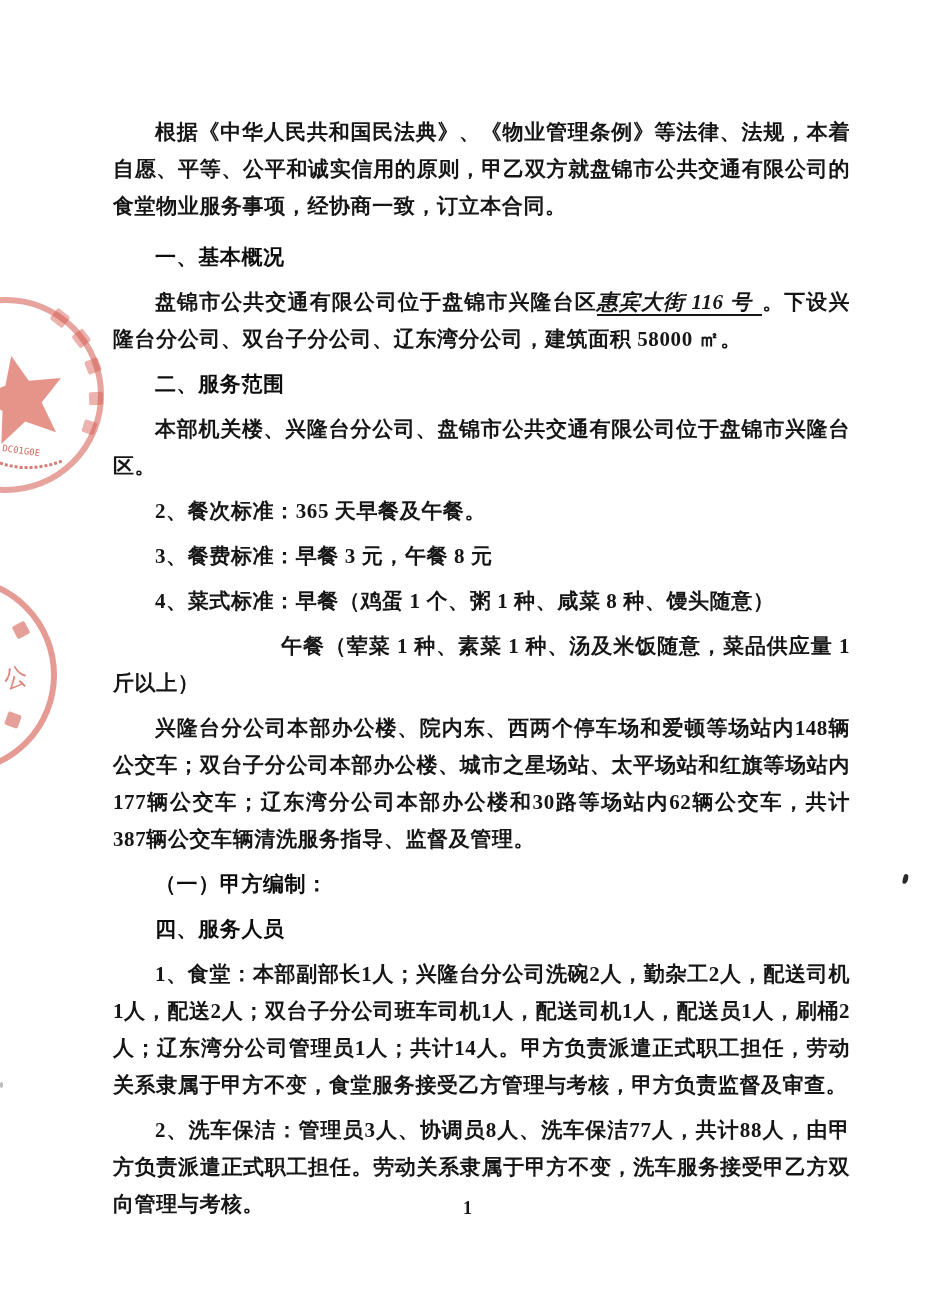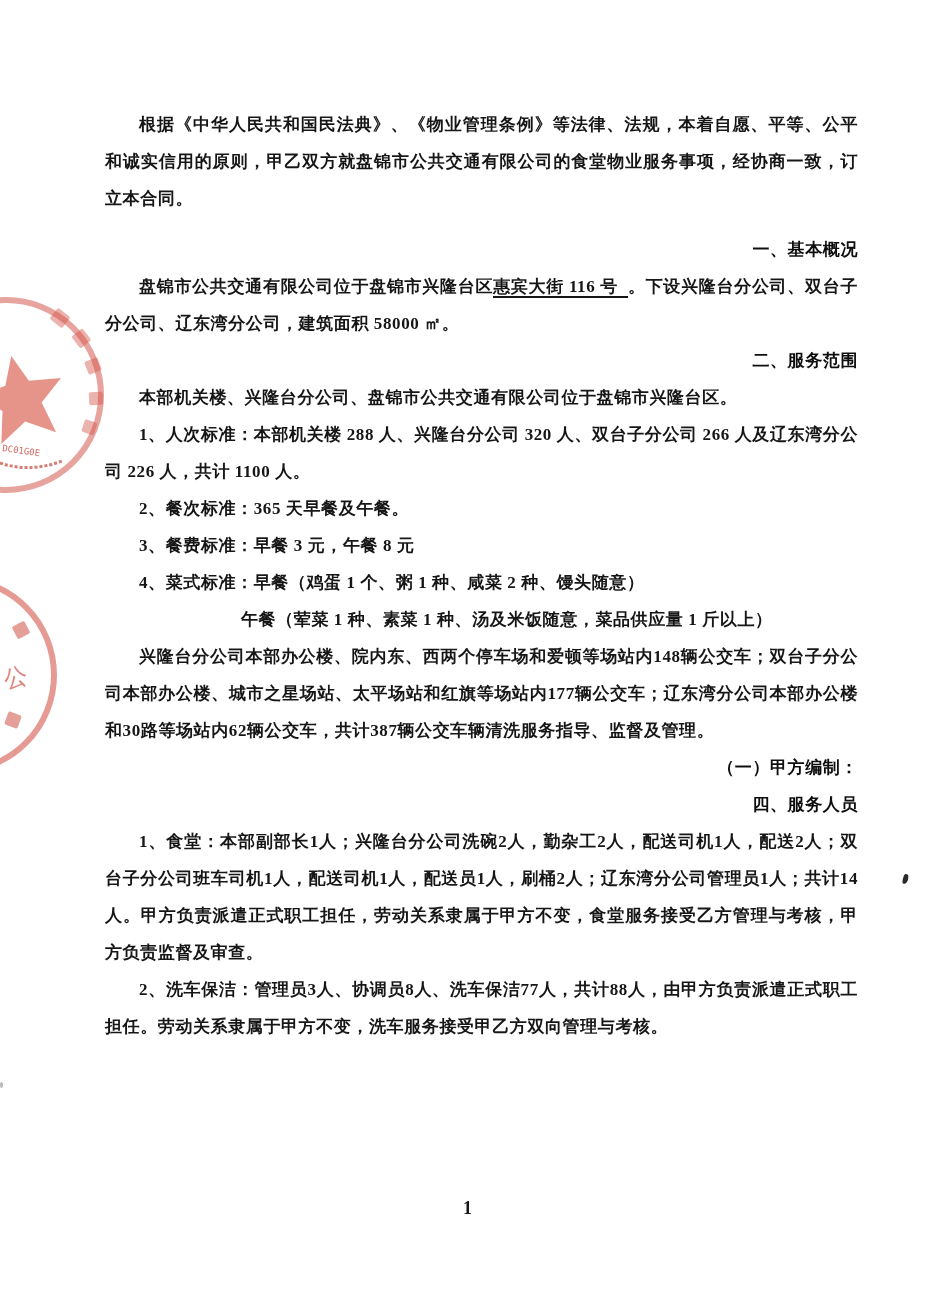--- a/index.html
+++ b/index.html
@@ -10,43 +10,44 @@
     background:#ffffff;
     overflow:hidden;
     font-family:"Liberation Serif","DejaVu Serif",serif;
     color:#161616;
   }
   .content{
     position:absolute;
     left:105px; right:78px; top:106px;
   }
   .content p, .content h3{
-    margin:0;
-    font-size:17px;
+    margin:8px;
+    font-size:21px;
     line-height:37px;
     text-align:justify;
     text-indent:2em;
     letter-spacing:0.6px;
     font-weight:600;
   }
   .content h3{
     font-weight:800;
-    text-align:right;
+    text-align:left;
     color:#0d0d0d;
   }
   .h-sec1{margin-top:14px !important;}
   .cont-indent{
     text-indent:8em !important;
     text-align:left;
   }
   .u-address{
     text-decoration:none;
     border-bottom:2px solid #161616;
     padding-right:10px;
     font-weight:700;
+    font-style:italic;
   }
   .footer-pagenum{
     position:absolute;
     left:0; right:0;
     top:1198px;
     text-align:center;
     font-size:18px;
     font-weight:700;
     letter-spacing:1px;
   }
@@ -109,24 +110,23 @@
 
   <main class="content">
     <p>根据《中华人民共和国民法典》、《物业管理条例》等法律、法规，本着自愿、平等、公平和诚实信用的原则，甲乙双方就盘锦市公共交通有限公司的食堂物业服务事项，经协商一致，订立本合同。</p>
 
     <h3 class="h-sec1">一、基本概况</h3>
     <p><span>盘锦市公共交通有限公司位于盘锦市兴隆台区</span><span class="u-address">惠宾大街 116 号</span><span>。下设兴隆台分公司、双台子分公司、辽东湾分公司，建筑面积 58000 ㎡。</span></p>
 
     <h3>二、服务范围</h3>
     <p>本部机关楼、兴隆台分公司、盘锦市公共交通有限公司位于盘锦市兴隆台区。</p>
 
-    <p>1、人次标准：本部机关楼 288 人、兴隆台分公司 320 人、双台子分公司 266 人及辽东湾分公司 226 人，共计 1100 人。</p>
     <p>2、餐次标准：365 天早餐及午餐。</p>
     <p>3、餐费标准：早餐 3 元，午餐 8 元</p>
-    <p>4、菜式标准：早餐（鸡蛋 1 个、粥 1 种、咸菜 2 种、馒头随意）</p>
+    <p>4、菜式标准：早餐（鸡蛋 1 个、粥 1 种、咸菜 8 种、馒头随意）</p>
     <p class="cont-indent">午餐（荤菜 1 种、素菜 1 种、汤及米饭随意，菜品供应量 1 斤以上）</p>
 
     <p>兴隆台分公司本部办公楼、院内东、西两个停车场和爱顿等场站内148辆公交车；双台子分公司本部办公楼、城市之星场站、太平场站和红旗等场站内177辆公交车；辽东湾分公司本部办公楼和30路等场站内62辆公交车，共计387辆公交车辆清洗服务指导、监督及管理。</p>
 
     <h3>（一）甲方编制：</h3>
     <h3>四、服务人员</h3>
     <p>1、食堂：本部副部长1人；兴隆台分公司洗碗2人，勤杂工2人，配送司机1人，配送2人；双台子分公司班车司机1人，配送司机1人，配送员1人，刷桶2人；辽东湾分公司管理员1人；共计14人。甲方负责派遣正式职工担任，劳动关系隶属于甲方不变，食堂服务接受乙方管理与考核，甲方负责监督及审查。</p>
     <p>2、洗车保洁：管理员3人、协调员8人、洗车保洁77人，共计88人，由甲方负责派遣正式职工担任。劳动关系隶属于甲方不变，洗车服务接受甲乙方双向管理与考核。</p>
   </main>
 

